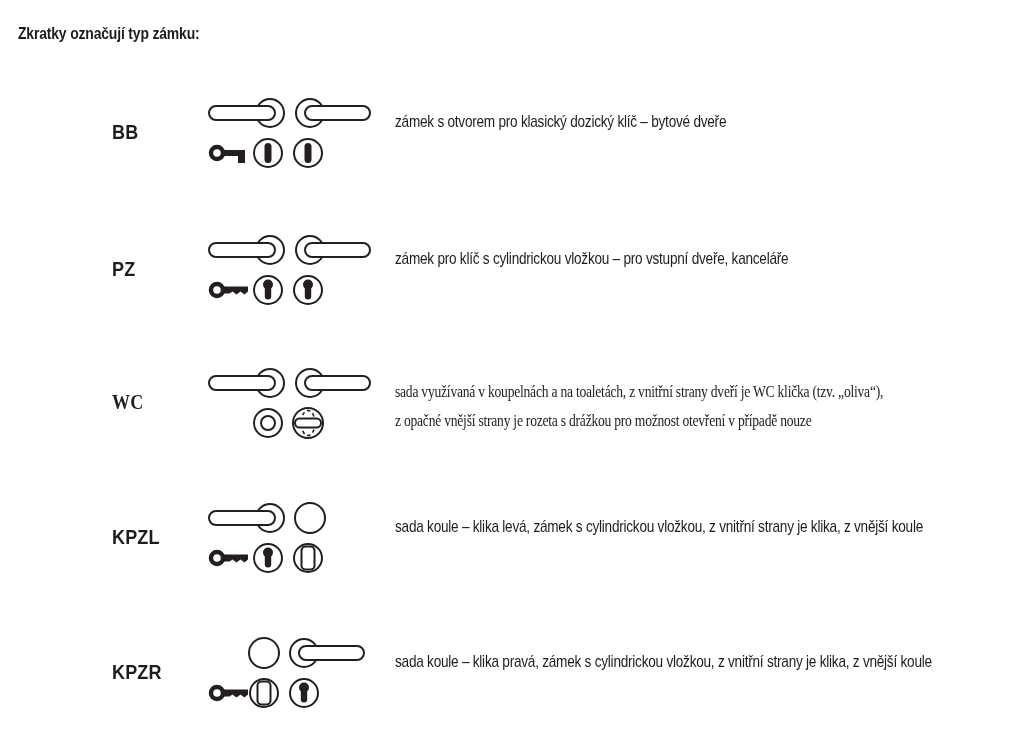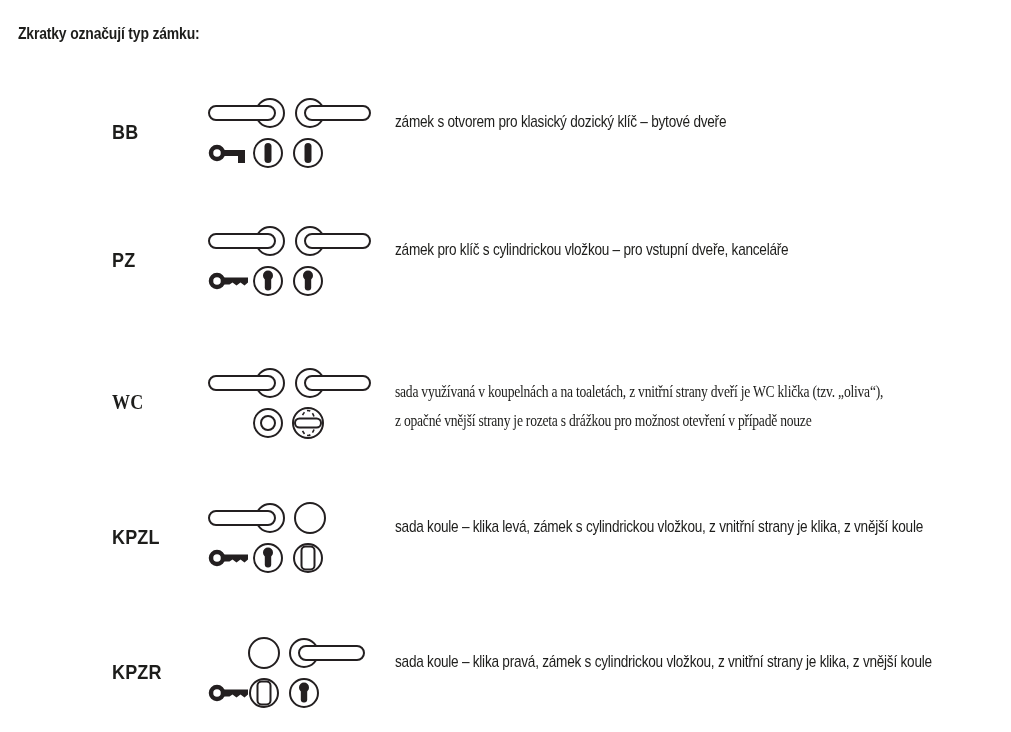--- a/index.html
+++ b/index.html
@@ -64,21 +64,21 @@
       <g>
         <circle class="ln" cx="102" cy="58" r="14"></circle>
         <rect class="fl" x="98.5" y="48" width="7" height="20" rx="3.5"></rect>
       </g>
     </svg>
     <div class="row-desc">
       <div>zámek s otvorem pro klasický dozický klíč – bytové dveře</div>
     </div>
   </div>
 
-  <div class="row" style="top:223px;">
+  <div class="row" style="top:232px;">
     <div class="row-code">PZ</div>
     <svg class="row-icons" width="172" height="80" viewBox="0 0 172 80">
       <g>
         <circle class="ln" cx="64" cy="18" r="14"></circle>
         <rect class="ln" x="3" y="11" width="66" height="14" rx="7"></rect>
       </g>
       <g>
         <circle class="ln" cx="104" cy="18" r="14"></circle>
         <rect class="ln" x="99" y="11" width="65" height="14" rx="7"></rect>
       </g>

